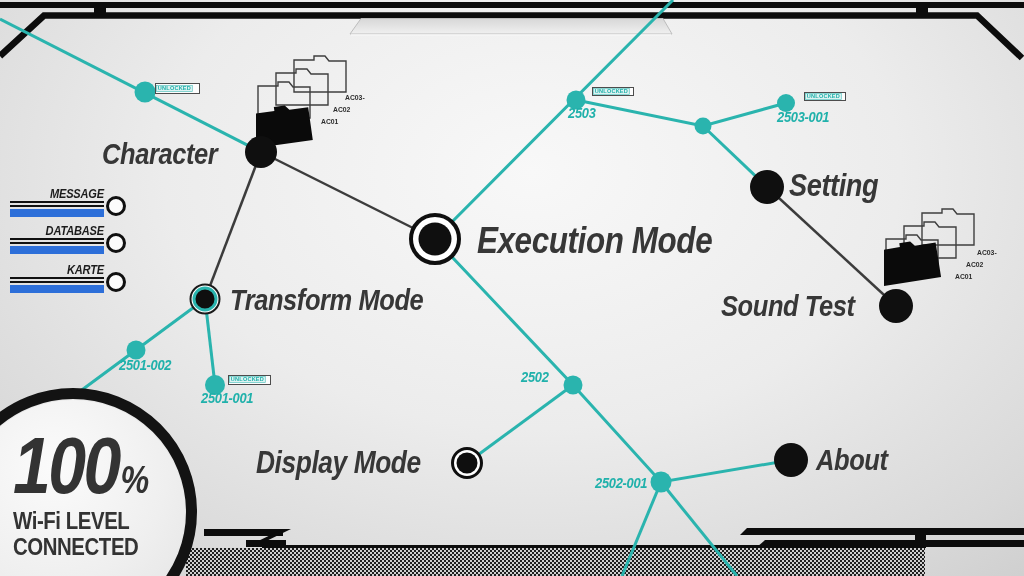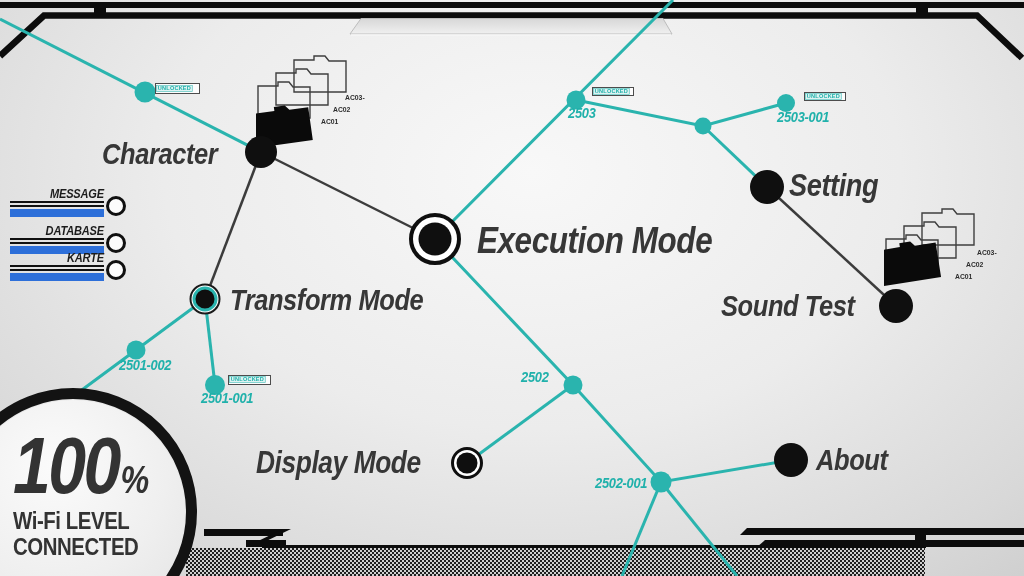--- a/index.html
+++ b/index.html
@@ -199,21 +199,21 @@
       <div class="sm-bar"></div>
       <div class="sm-circle"></div>
     </div>
     <div class="sm-item" style="top:37px">
       <div class="sm-label">DATABASE</div>
       <div class="sm-line1"></div>
       <div class="sm-line2"></div>
       <div class="sm-bar"></div>
       <div class="sm-circle"></div>
     </div>
-    <div class="sm-item" style="top:64px">
+    <div class="sm-item" style="top:76px">
       <div class="sm-label">KARTE</div>
       <div class="sm-line1"></div>
       <div class="sm-line2"></div>
       <div class="sm-bar"></div>
       <div class="sm-circle"></div>
     </div>
   </div>
 
   <div class="wifi-circle"></div>
   <div class="wifi-text">

